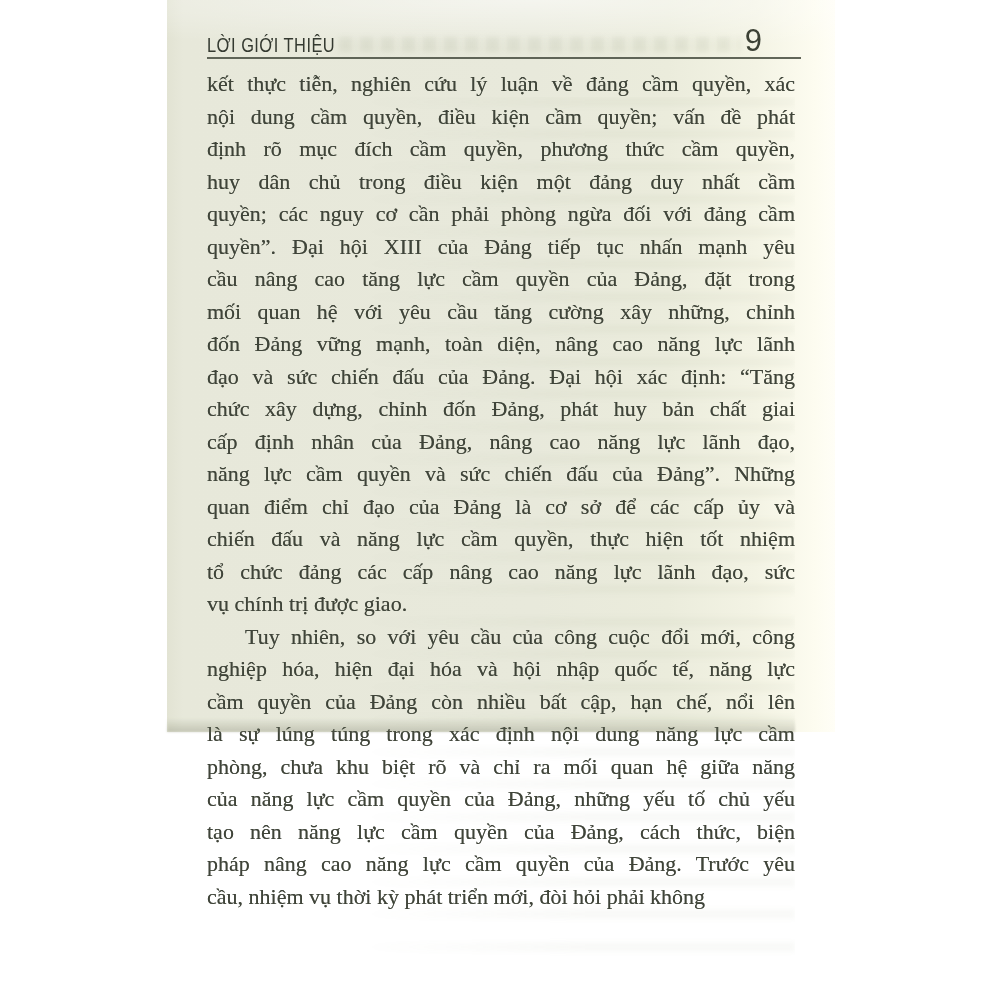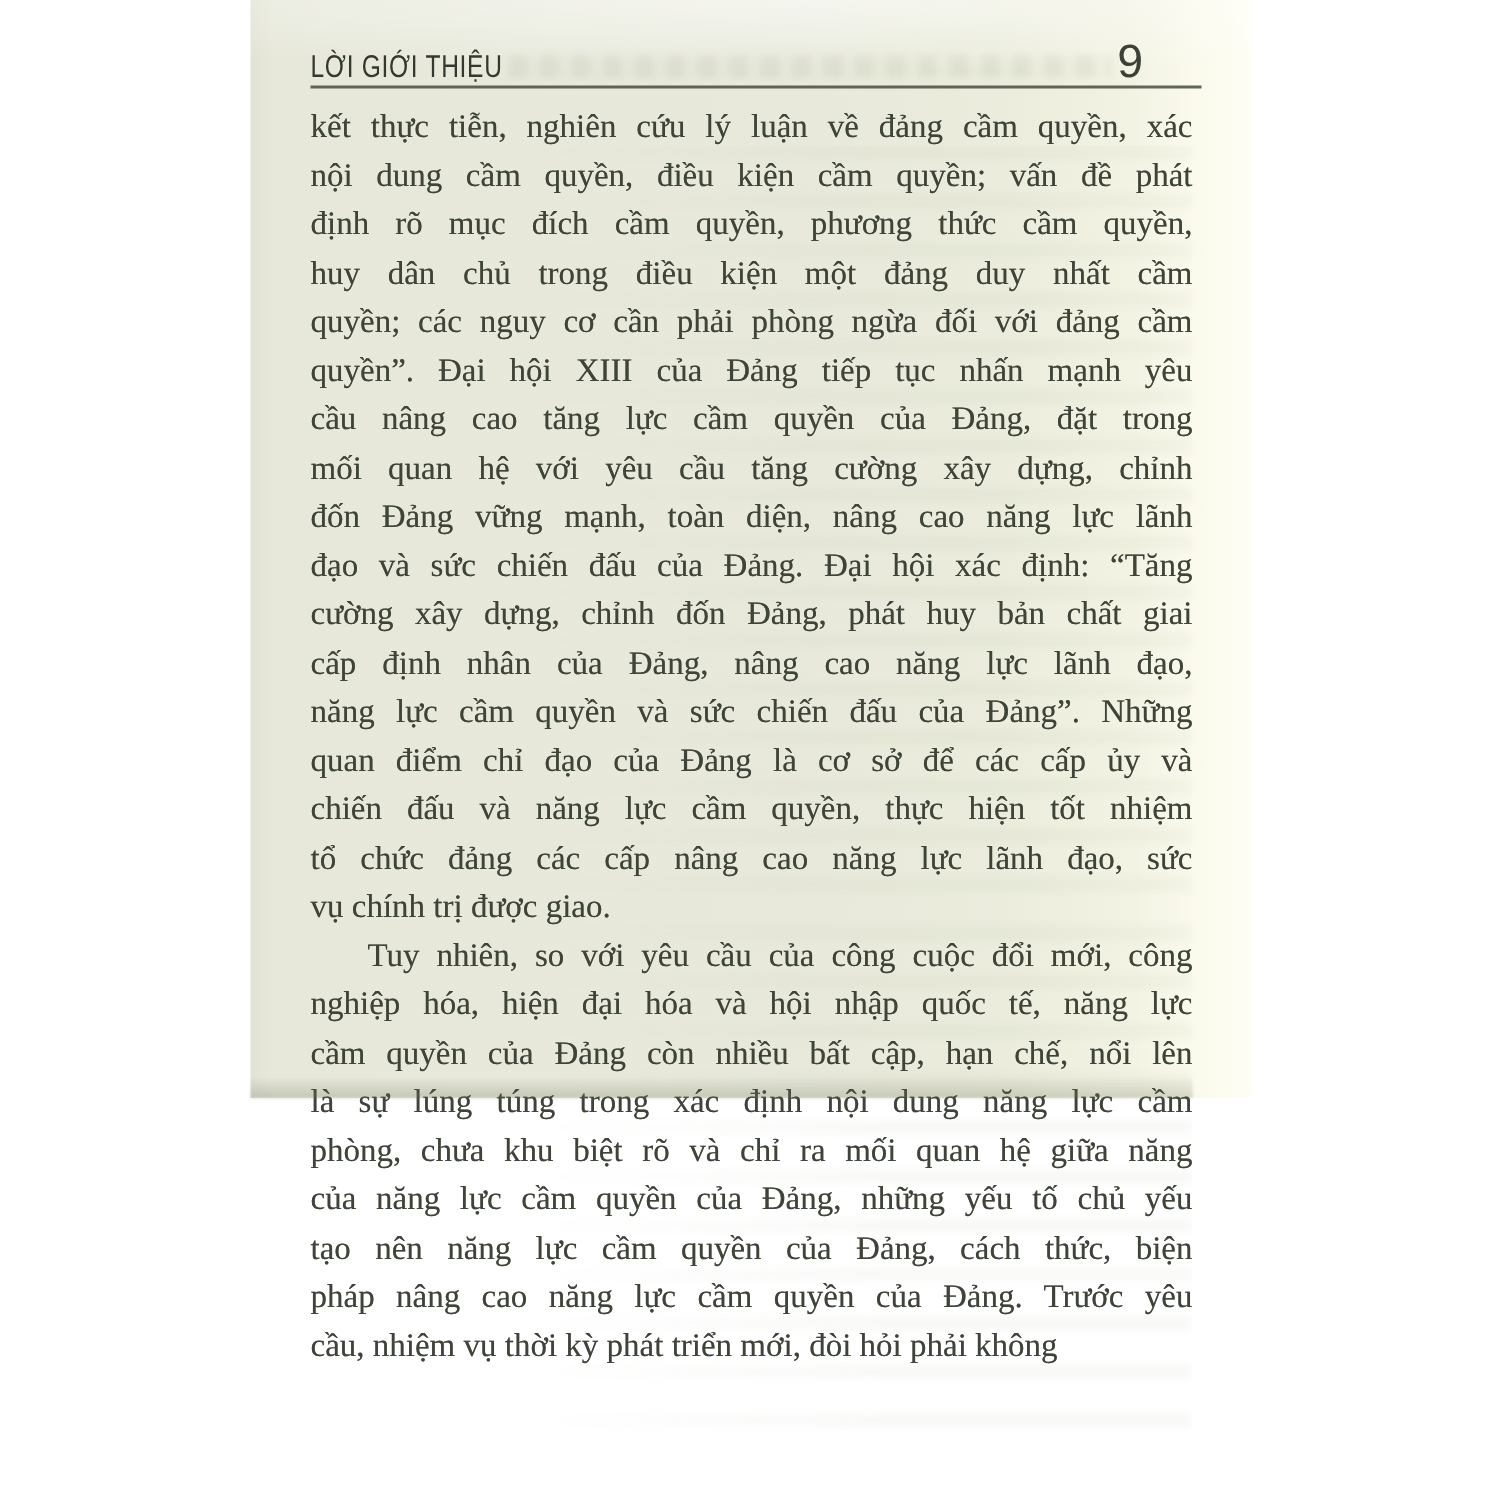--- a/index.html
+++ b/index.html
@@ -96,24 +96,24 @@
     <div class="ghost-lines"></div>
 
     <div class="body-text">
         <div class="line">kết thực tiễn, nghiên cứu lý luận về đảng cầm quyền, xác</div>
         <div class="line">nội dung cầm quyền, điều kiện cầm quyền; vấn đề phát</div>
         <div class="line">định rõ mục đích cầm quyền, phương thức cầm quyền,</div>
         <div class="line">huy dân chủ trong điều kiện một đảng duy nhất cầm</div>
         <div class="line">quyền; các nguy cơ cần phải phòng ngừa đối với đảng cầm</div>
         <div class="line">quyền”. Đại hội XIII của Đảng tiếp tục nhấn mạnh yêu</div>
         <div class="line">cầu nâng cao tăng lực cầm quyền của Đảng, đặt trong</div>
-        <div class="line">mối quan hệ với yêu cầu tăng cường xây dựng, chỉnh</div>
+        <div class="line">mối quan hệ với yêu cầu tăng cường xây những, chỉnh</div>
         <div class="line">đốn Đảng vững mạnh, toàn diện, nâng cao năng lực lãnh</div>
         <div class="line">đạo và sức chiến đấu của Đảng. Đại hội xác định: “Tăng</div>
-        <div class="line">cường xây dựng, chỉnh đốn Đảng, phát huy bản chất giai</div>
+        <div class="line">chức xây dựng, chỉnh đốn Đảng, phát huy bản chất giai</div>
         <div class="line">cấp định nhân của Đảng, nâng cao năng lực lãnh đạo,</div>
         <div class="line">năng lực cầm quyền và sức chiến đấu của Đảng”. Những</div>
         <div class="line">quan điểm chỉ đạo của Đảng là cơ sở để các cấp ủy và</div>
         <div class="line">chiến đấu và năng lực cầm quyền, thực hiện tốt nhiệm</div>
         <div class="line">tổ chức đảng các cấp nâng cao năng lực lãnh đạo, sức</div>
         <div class="line last">vụ chính trị được giao.</div>
         <div class="line indent">Tuy nhiên, so với yêu cầu của công cuộc đổi mới, công</div>
         <div class="line">nghiệp hóa, hiện đại hóa và hội nhập quốc tế, năng lực</div>
         <div class="line">cầm quyền của Đảng còn nhiều bất cập, hạn chế, nổi lên</div>
         <div class="line">là sự lúng túng trong xác định nội dung năng lực cầm</div>

